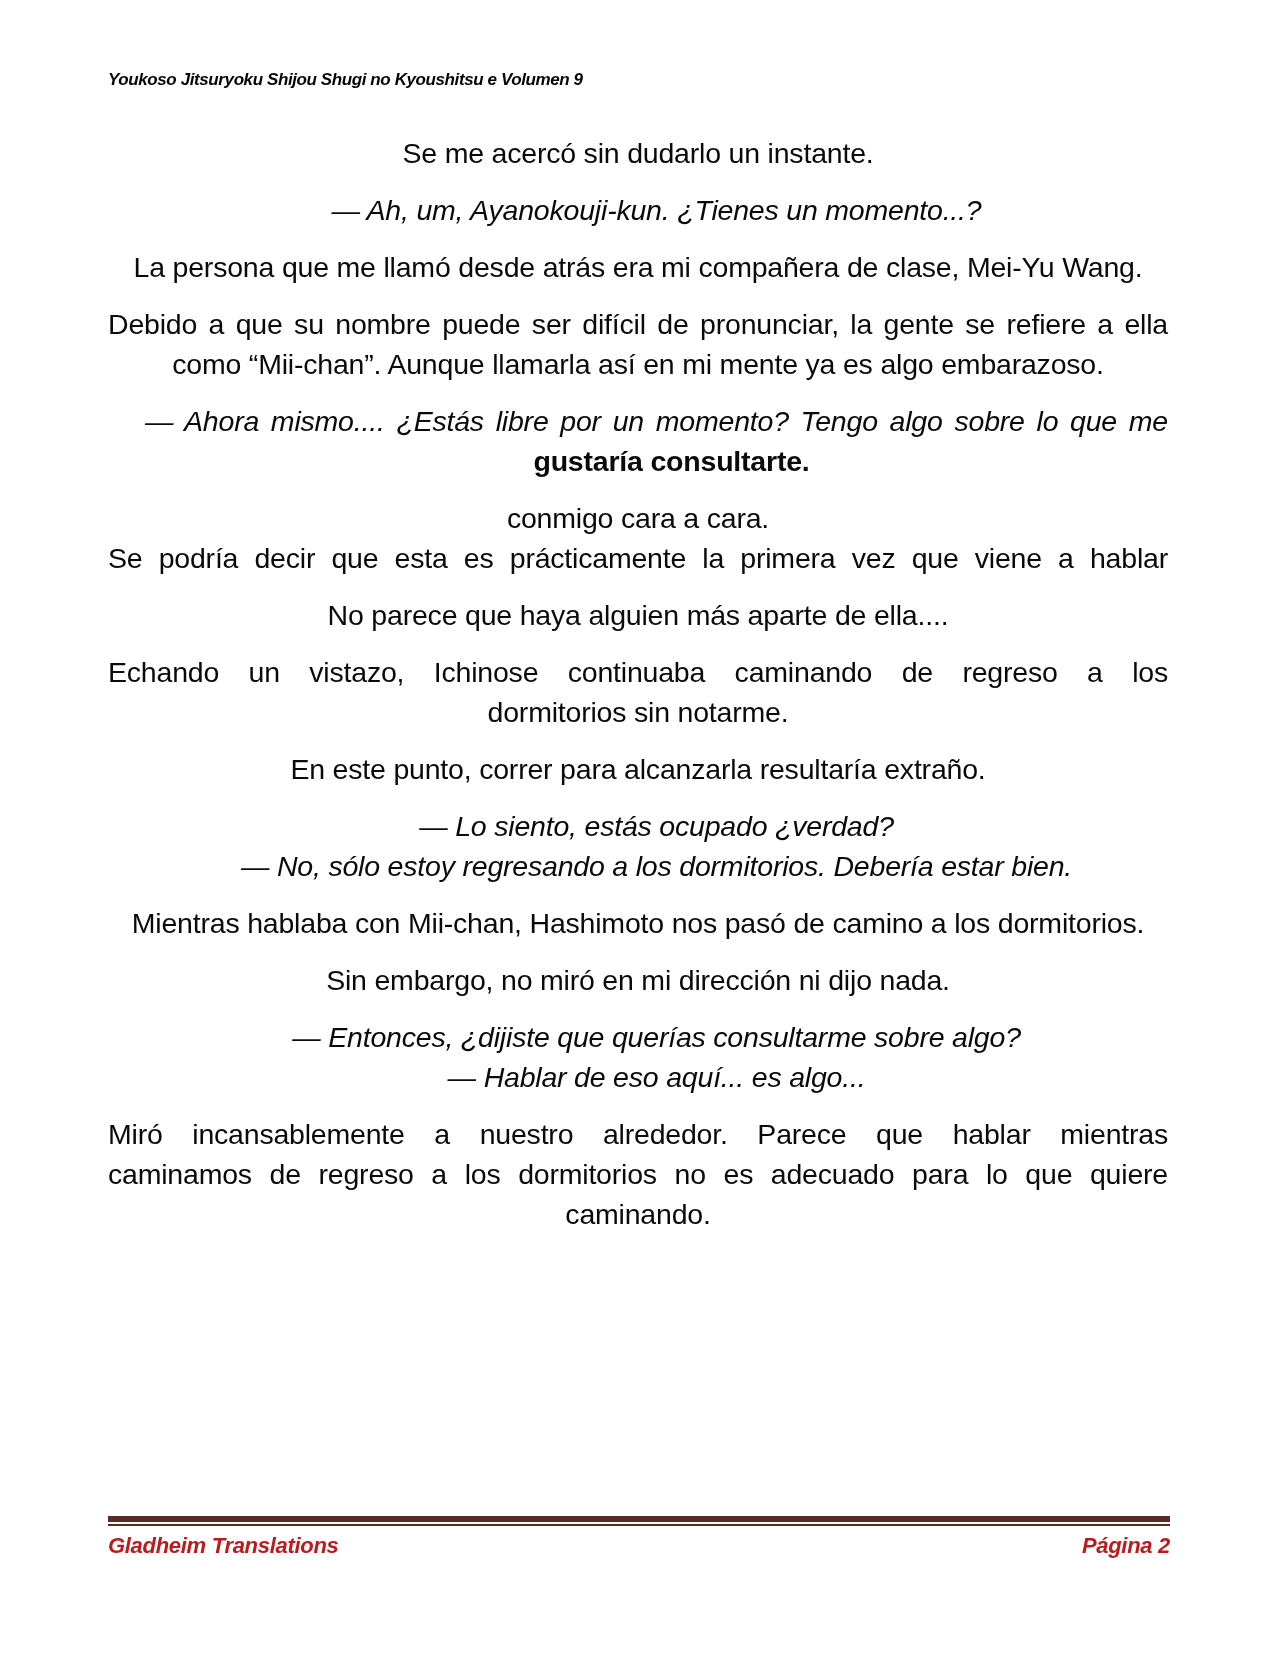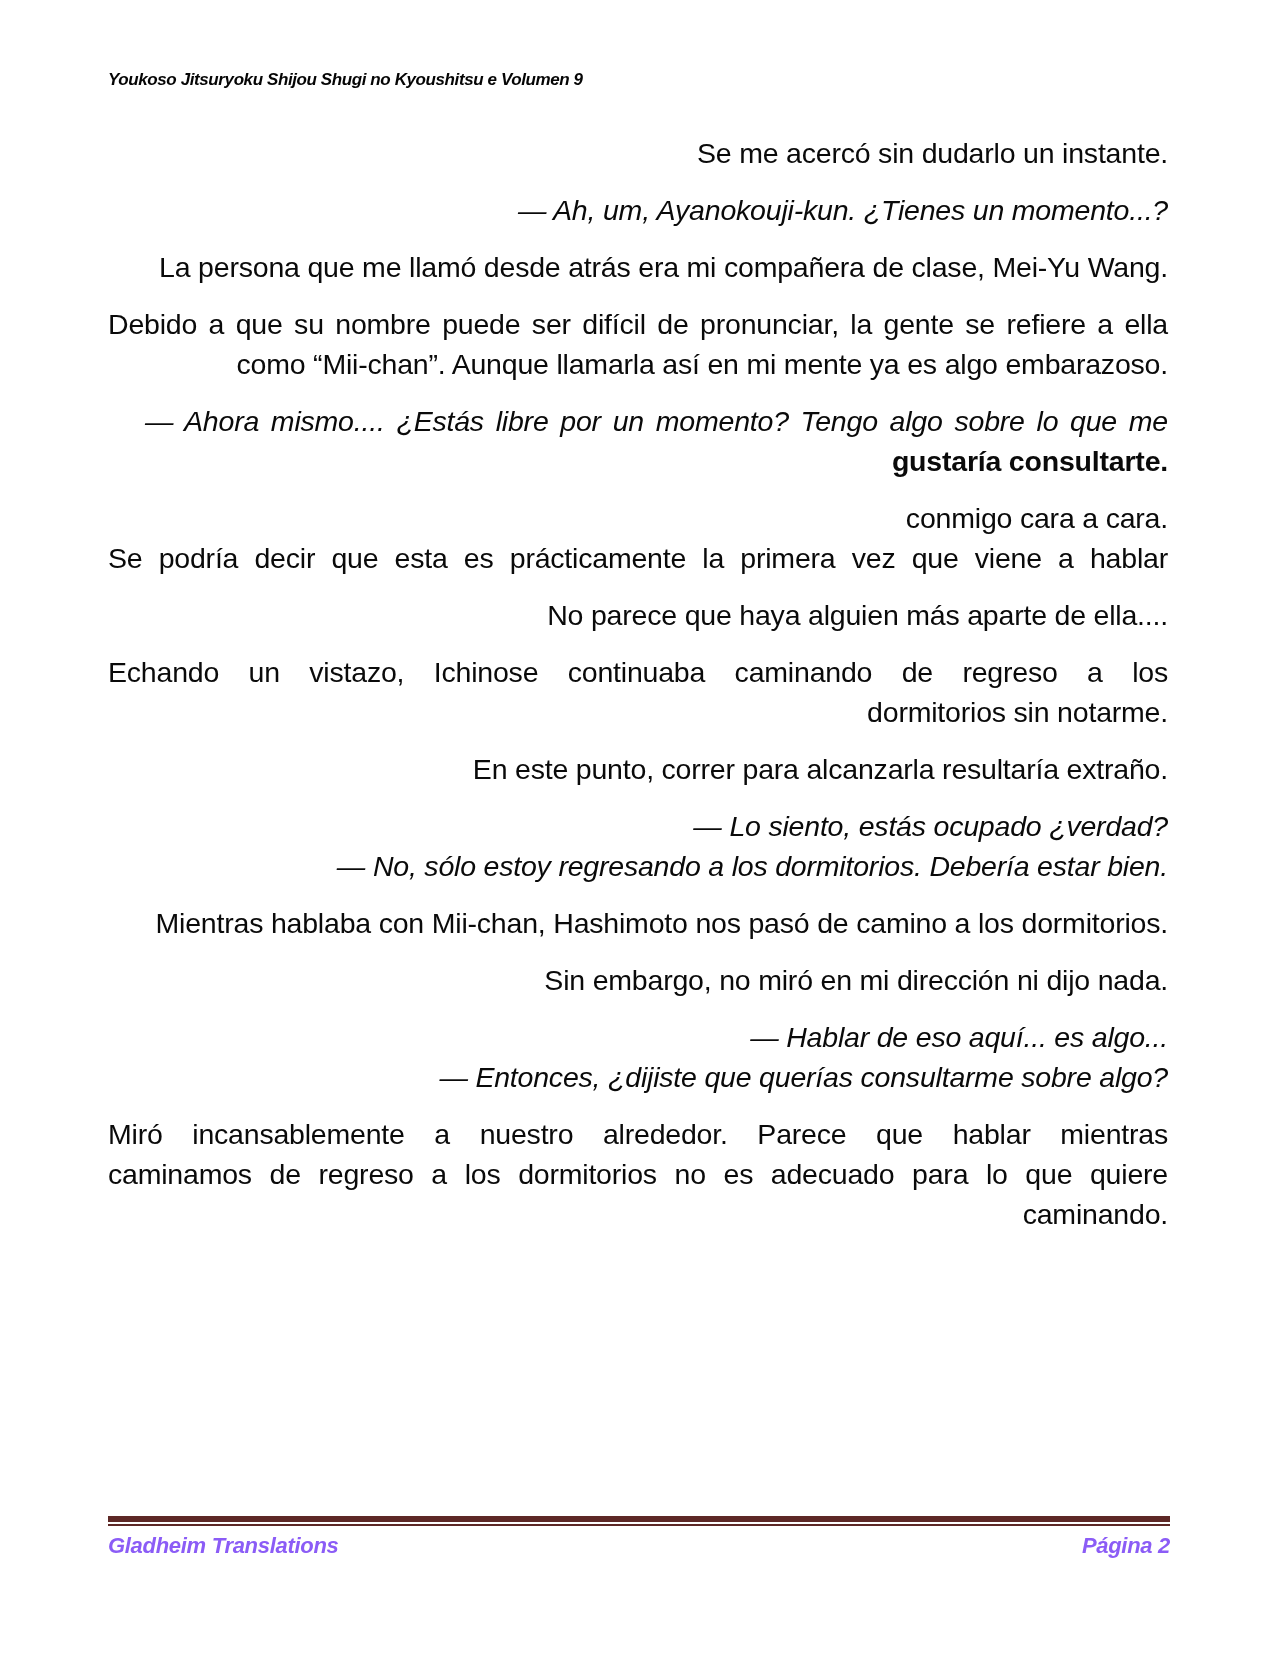--- a/index.html
+++ b/index.html
@@ -33,21 +33,21 @@
     width: 1060px;
   }
   .paragraph {
     margin-bottom: 17px;
     font-size: 28.5px;
     letter-spacing: -0.2px;
   }
   .line {
     line-height: 40px;
     white-space: nowrap;
-    text-align: right;
+    text-align: center;
   }
   .line.stretch {
     white-space: normal;
     text-align: justify;
     text-align-last: justify;
     -moz-text-align-last: justify;
   }
   .line.dash { padding-left: 37px; font-style: italic; }
   .line.cont { padding-left: 67px; font-weight: bold; }
   .page-footer {
@@ -62,21 +62,21 @@
     margin-top: 7px;
     display: flex;
     justify-content: space-between;
     align-items: baseline;
   }
   .footer-text {
     font-size: 22px;
     font-weight: bold;
     font-style: italic;
     letter-spacing: -0.3px;
-    color: #8b5cf6;
+    color: #b91c1c;
     white-space: nowrap;
   }
 </style>
 </head>
 <body>
 
 <div class="page-header">
   <div class="doc-title">Youkoso Jitsuryoku Shijou Shugi no Kyoushitsu e Volumen 9</div>
 </div>
 
@@ -116,22 +116,22 @@
       <div class="line dash">— Lo siento, estás ocupado ¿verdad?</div>
       <div class="line dash">— No, sólo estoy regresando a los dormitorios. Debería estar bien.</div>
     </div>
     <div class="paragraph normal">
       <div class="line">Mientras hablaba con Mii-chan, Hashimoto nos pasó de camino a los dormitorios.</div>
     </div>
     <div class="paragraph normal">
       <div class="line">Sin embargo, no miró en mi dirección ni dijo nada.</div>
     </div>
     <div class="paragraph dialogue">
+      <div class="line dash">— Entonces, ¿dijiste que querías consultarme sobre algo?</div>
       <div class="line dash">— Hablar de eso aquí... es algo...</div>
-      <div class="line dash">— Entonces, ¿dijiste que querías consultarme sobre algo?</div>
     </div>
     <div class="paragraph normal">
       <div class="line stretch">Miró incansablemente a nuestro alrededor. Parece que hablar mientras</div>
       <div class="line stretch">caminamos de regreso a los dormitorios no es adecuado para lo que quiere</div>
       <div class="line">caminando.</div>
     </div>
   </div>
 
 <div class="page-footer">
   <div class="rule-thick" style="background: rgb(93, 40, 38);"></div>

